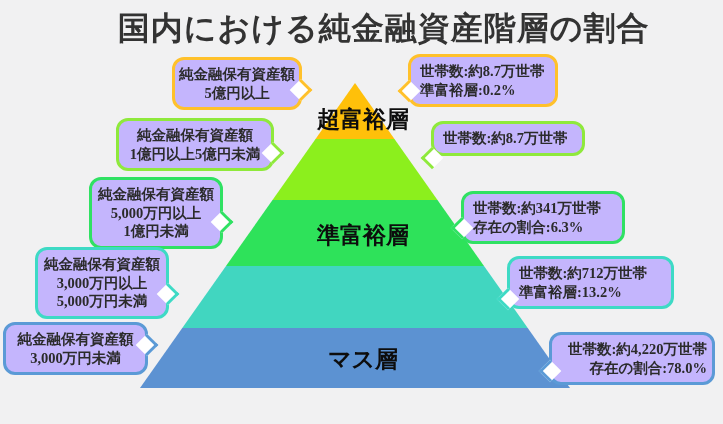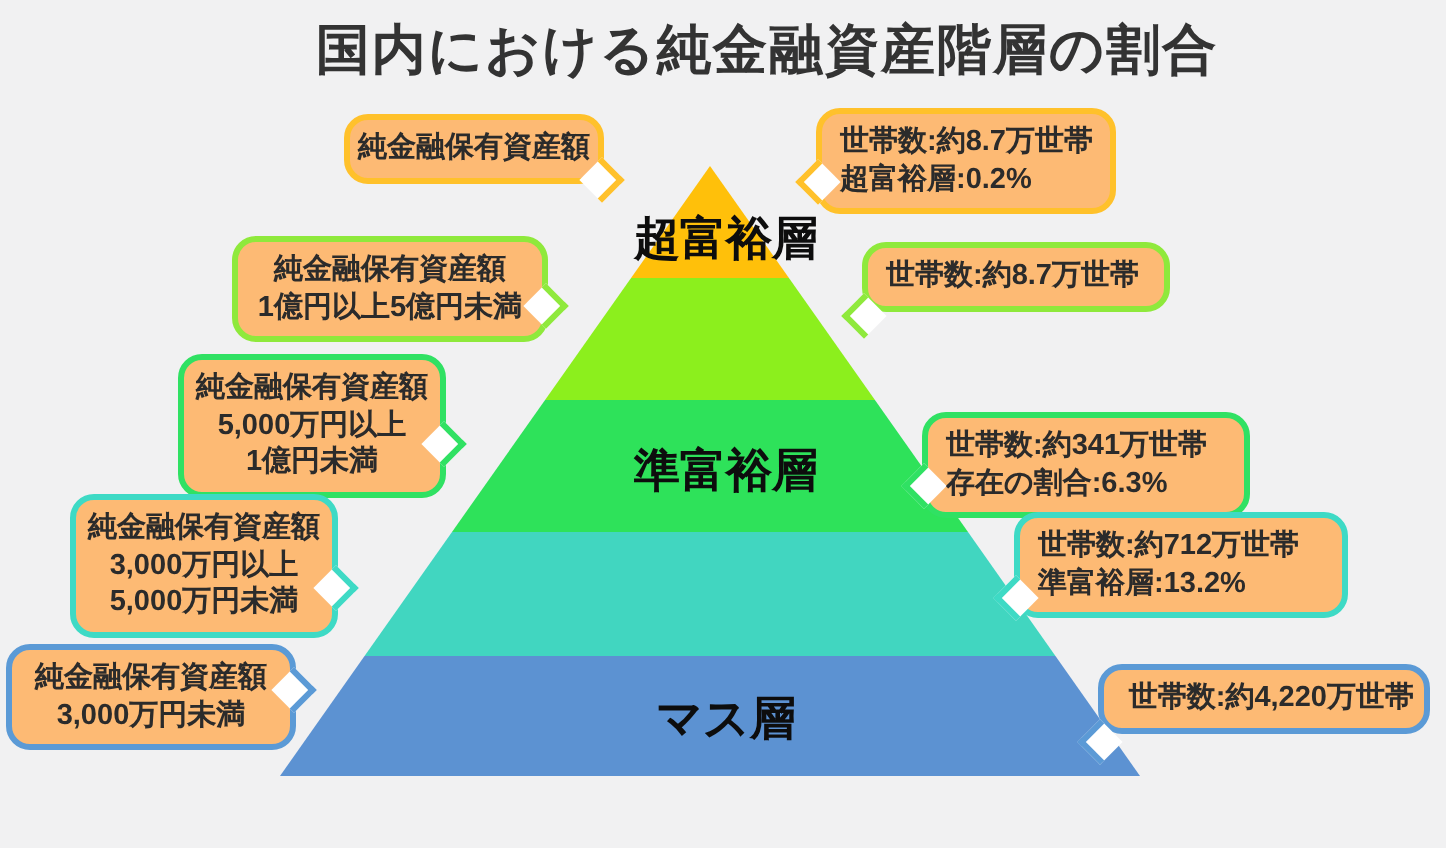--- a/index.html
+++ b/index.html
@@ -4,42 +4,42 @@
 <style>
   html,body{margin:0;padding:0}
   body{
     width:723px;height:424px;
     background:#F1F1F2;
     font-family:"Liberation Sans","DejaVu Sans",sans-serif;
     position:relative;overflow:hidden;
   }
   .title{
     position:absolute;top:7px;left:0;right:0;
-    text-align:center;font-size:27px;font-weight:bold;color:#333;
+    text-align:center;font-size:32px;font-weight:bold;color:#333;
     letter-spacing:1px;
     margin-left:44px;
   }
   
   .pyramid{position:absolute;left:140px;top:83px;width:430px;height:305px;z-index:1}
   .tier{position:absolute;left:0;top:0;right:0;bottom:0}
   .tier.t1{clip-path:polygon(50% 0%, 59.18% 18.36%, 40.82% 18.36%)}
   .tier.t2{clip-path:polygon(40.82% 18.36%, 59.18% 18.36%, 69.18% 38.36%, 30.82% 38.36%)}
   .tier.t3{clip-path:polygon(30.82% 38.36%, 69.18% 38.36%, 80% 60%, 20% 60%)}
   .tier.t4{clip-path:polygon(20% 60%, 80% 60%, 90.17% 80.33%, 9.83% 80.33%)}
   .tier.t5{clip-path:polygon(9.83% 80.33%, 90.17% 80.33%, 100% 100%, 0% 100%)}
   .tier-label{
     position:absolute;left:16px;right:0;text-align:center;
     font-size:23px;font-weight:bold;color:#0d0d0d;z-index:2;
   }
   .tl1{top:21px}.tl2{top:74px}.tl3{top:137px}.tl4{top:201px}.tl5{top:261px}
   
   .callout{
-    position:absolute;background:#fdba74;border:3px solid #999;border-radius:12px;
+    position:absolute;background:#c4b5fd;border:3px solid #999;border-radius:12px;
     font-weight:bold;color:#2b2b2b;font-size:14.5px;line-height:18.5px;
-    padding:5px 4px;box-sizing:border-box;z-index:3;
+    padding:5px 4px;box-sizing:border-box;z-index:3;font-family:Liberation Serif, serif;
   }
   .callout.cl{text-align:center}
   .callout.cr{text-align:left;padding-left:9px;padding-right:5px}
   .tail{
     position:absolute;width:13px;height:13px;background:#fff;
     transform:rotate(45deg);border:0 solid #999;
   }
   .tail.pt-right{right:-10px;border-top-width:3px;border-right-width:3px}
   .tail.pt-left{left:-10px;border-bottom-width:3px;border-left-width:3px}
   .line{white-space:nowrap}
@@ -56,20 +56,21 @@
   <div class="tier t4" style="background: rgb(65, 214, 192);"></div>
   <div class="tier t5" style="background: rgb(92, 146, 210);"></div>
 
   <div class="tier-label tl1">超富裕層</div>
   <div class="tier-label tl3">準富裕層</div>
   <div class="tier-label tl5">マス層</div>
 </div>
 
 <div class="callout cl" style="left: 172px; top: 57px; width: 130px; border-color: rgb(255, 193, 43);">
   <div class="line">純金融保有資産額</div>
+  <div class="line">5億円以上</div>
   <span class="tail pt-right" style="top: 22px; border-color: rgb(255, 193, 43);"></span>
 </div>
 <div class="callout cl" style="left: 116px; top: 118px; width: 158px; border-color: rgb(143, 233, 60);">
   <div class="line">純金融保有資産額</div>
   <div class="line">1億円以上5億円未満</div>
   <span class="tail pt-right" style="top: 24px; border-color: rgb(143, 233, 60);"></span>
 </div>
 <div class="callout cl" style="left: 89px; top: 177px; width: 134px; border-color: rgb(48, 225, 99);">
   <div class="line">純金融保有資産額</div>
   <div class="line">5,000万円以上</div>
@@ -83,33 +84,34 @@
   <span class="tail pt-right" style="top: 36px; border-color: rgb(62, 218, 197);"></span>
 </div>
 <div class="callout cl" style="left: 3px; top: 322px; width: 145px; border-color: rgb(91, 154, 214);">
   <div class="line">純金融保有資産額</div>
   <div class="line">3,000万円未満</div>
   <span class="tail pt-right" style="top: 12px; border-color: rgb(91, 154, 214);"></span>
 </div>
 
 <div class="callout cr" style="left: 408px; top: 54px; width: 150px; border-color: rgb(255, 193, 43);">
   <div class="line">世帯数:約8.7万世帯</div>
-  <div class="line">超富裕層:0.2%</div>
+  <div class="line">準富裕層:0.2%</div>
   <span class="tail pt-left" style="top: 26px; border-color: rgb(255, 193, 43);"></span>
 </div>
 <div class="callout cr" style="left: 431px; top: 121px; width: 154px; border-color: rgb(143, 233, 60);">
   <div class="line">世帯数:約8.7万世帯</div>
   <span class="tail pt-left" style="top: 26px; border-color: rgb(143, 233, 60);"></span>
 </div>
-<div class="callout cr" style="left: 461px; top: 206px; width: 164px; border-color: rgb(48, 225, 99);">
+<div class="callout cr" style="left: 461px; top: 191px; width: 164px; border-color: rgb(48, 225, 99);">
   <div class="line">世帯数:約341万世帯</div>
   <div class="line">存在の割合:6.3%</div>
   <span class="tail pt-left" style="top: 26px; border-color: rgb(48, 225, 99);"></span>
 </div>
 <div class="callout cr" style="left: 507px; top: 256px; width: 167px; border-color: rgb(62, 218, 197);">
   <div class="line">世帯数:約712万世帯</div>
   <div class="line">準富裕層:13.2%</div>
   <span class="tail pt-left" style="top: 32px; border-color: rgb(62, 218, 197);"></span>
 </div>
 <div class="callout cr" style="left: 549px; top: 332px; width: 166px; border-color: rgb(91, 154, 214); text-align: right;">
   <div class="line">世帯数:約4,220万世帯</div>
+  <div class="line">存在の割合:78.0%</div>
   <span class="tail pt-left" style="top: 28px; border-color: rgb(91, 154, 214);"></span>
 </div>
 
 </body></html>

